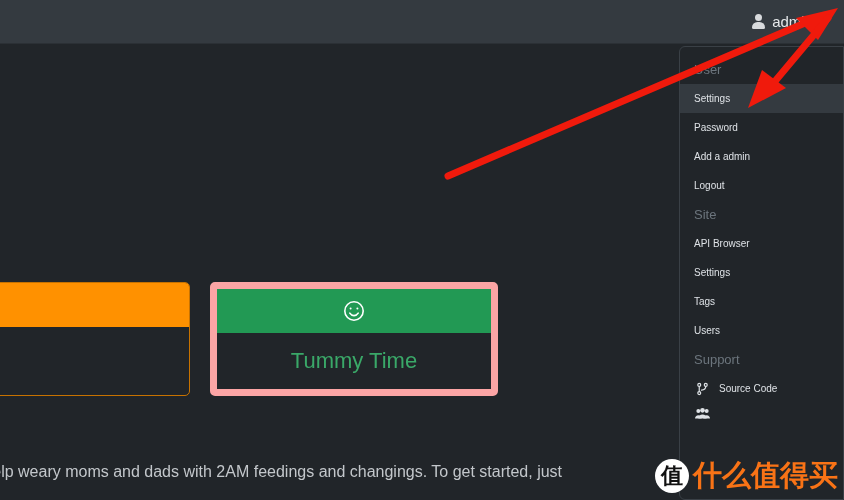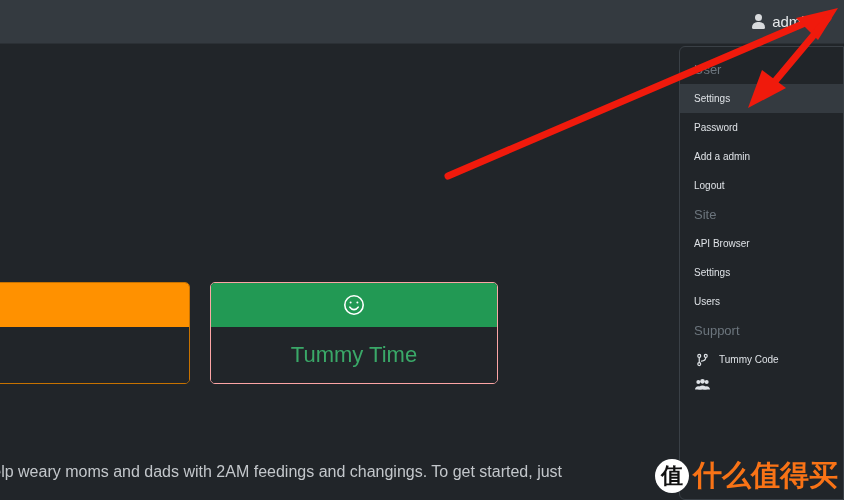--- a/index.html
+++ b/index.html
@@ -51,21 +51,21 @@
     height: 44px; display: flex; align-items: center; justify-content: center;
   }
   .card-body {
     height: 56px; background: #212529;
     display: flex; align-items: center; justify-content: center;
     font-size: 22px;
   }
   .card.orange { border: 1px solid #c77200; }
   .card.orange .card-head { background: #ff9100; }
   .card.orange .card-body { color: #ff9100; }
-  .card.green { border: 1px solid #fca5a5; }
+  .card.green { border: 7px solid #fca5a5; }
   .card.green .card-head { background: #229954; }
   .card.green .card-body { color: #3aa868; }
 
   .smiley { width: 24px; height: 24px; }
 
   .blurb {
     position: absolute; left: -30px; top: 418px;
     width: 900px;
     color: #c3c7cb; font-size: 16px; white-space: nowrap;
   }
@@ -169,34 +169,37 @@
         <span>Logout</span>
       </div>
       <div class="dd-header">Site</div>
       <div class="dd-item">
         <span>API Browser</span>
       </div>
       <div class="dd-item">
         <span>Settings</span>
       </div>
       <div class="dd-item">
+        <span>Tags</span>
+      </div>
+      <div class="dd-item">
         <span>Users</span>
       </div>
       <div class="dd-header">Support</div>
       <div class="dd-item">
         <span class="dd-icon">
           <svg width="13" height="14" viewBox="0 0 16 16" fill="none" stroke="#dee2e6" stroke-width="1.5" stroke-linecap="round">
             <circle cx="4" cy="3" r="1.8"></circle>
             <circle cx="12" cy="3" r="1.8"></circle>
             <circle cx="4" cy="13" r="1.8"></circle>
             <path d="M4 4.8v6.4"></path>
             <path d="M12 4.8c0 3.2-2.6 4.2-5.2 4.6"></path>
           </svg>
         </span>
-        <span>Tummy Code</span>
+        <span>Source Code</span>
       </div>
       <div class="dd-item">
         <span class="dd-icon">
           <svg width="15" height="13" viewBox="0 0 18 14" fill="#dee2e6">
             <circle cx="4" cy="4" r="2.4"></circle>
             <circle cx="14" cy="4" r="2.4"></circle>
             <circle cx="9" cy="3.2" r="2.8"></circle>
             <path d="M0 13c0-2.4 1.8-4 4-4s4 1.6 4 4z"></path>
             <path d="M10 13c0-2.4 1.8-4 4-4s4 1.6 4 4z"></path>
             <path d="M4 13c0-2.9 2.2-4.8 5-4.8s5 1.9 5 4.8z"></path>

